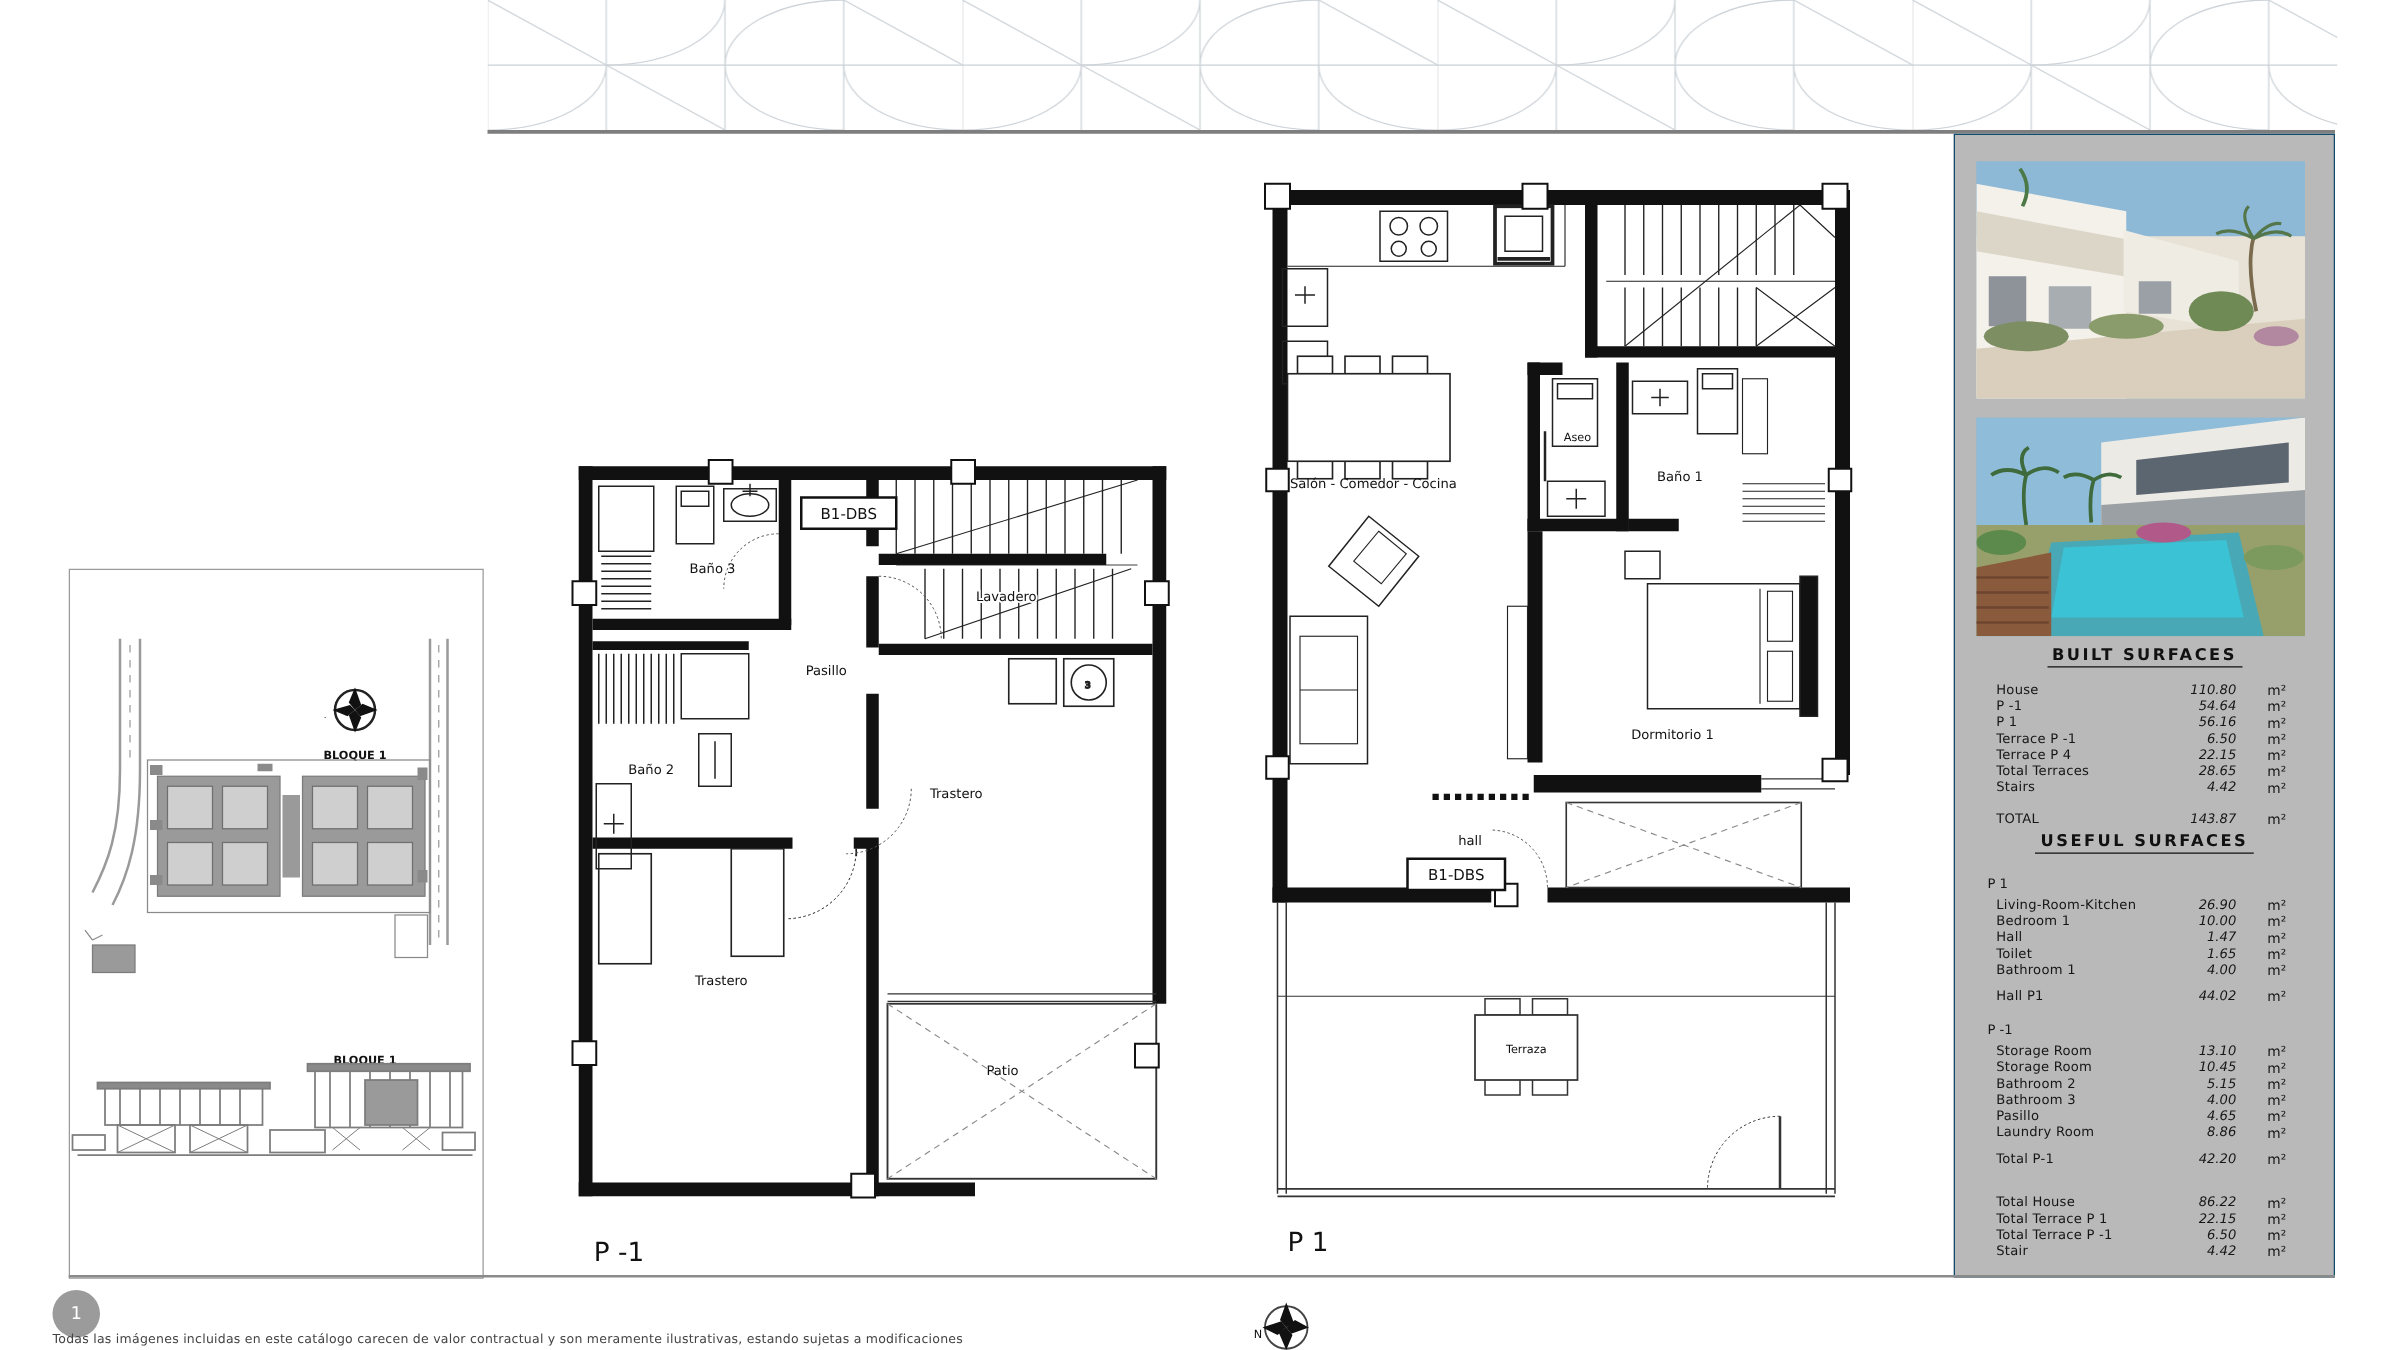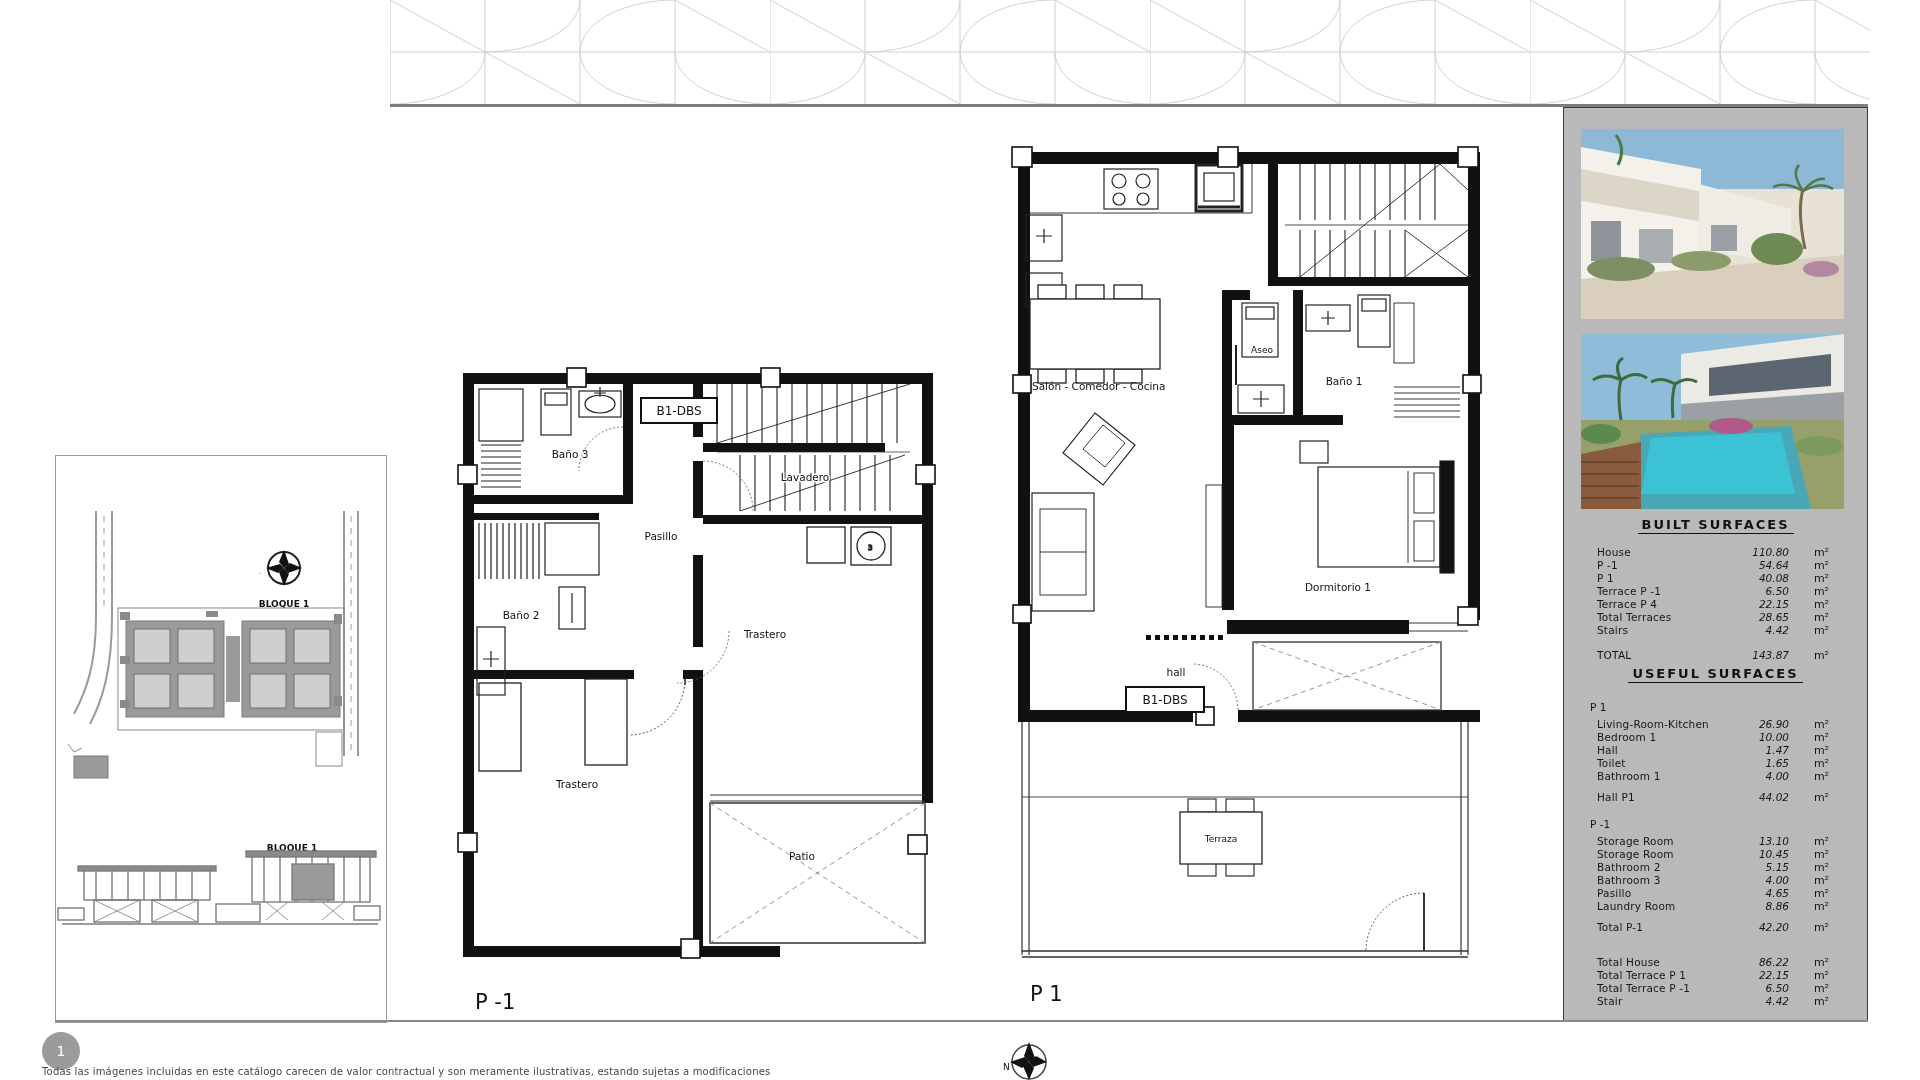--- a/index.html
+++ b/index.html
@@ -433,21 +433,21 @@
           <span class="sv">110.80</span>
           <span class="su">m²</span>
         </div>
         <div class="srow">
           <span class="sl">P -1</span>
           <span class="sv">54.64</span>
           <span class="su">m²</span>
         </div>
         <div class="srow">
           <span class="sl">P 1</span>
-          <span class="sv">40.08</span>
+          <span class="sv">56.16</span>
           <span class="su">m²</span>
         </div>
         <div class="srow">
           <span class="sl">Terrace  P -1</span>
           <span class="sv">6.50</span>
           <span class="su">m²</span>
         </div>
         <div class="srow">
           <span class="sl">Terrace  P 4</span>
           <span class="sv">22.15</span>

